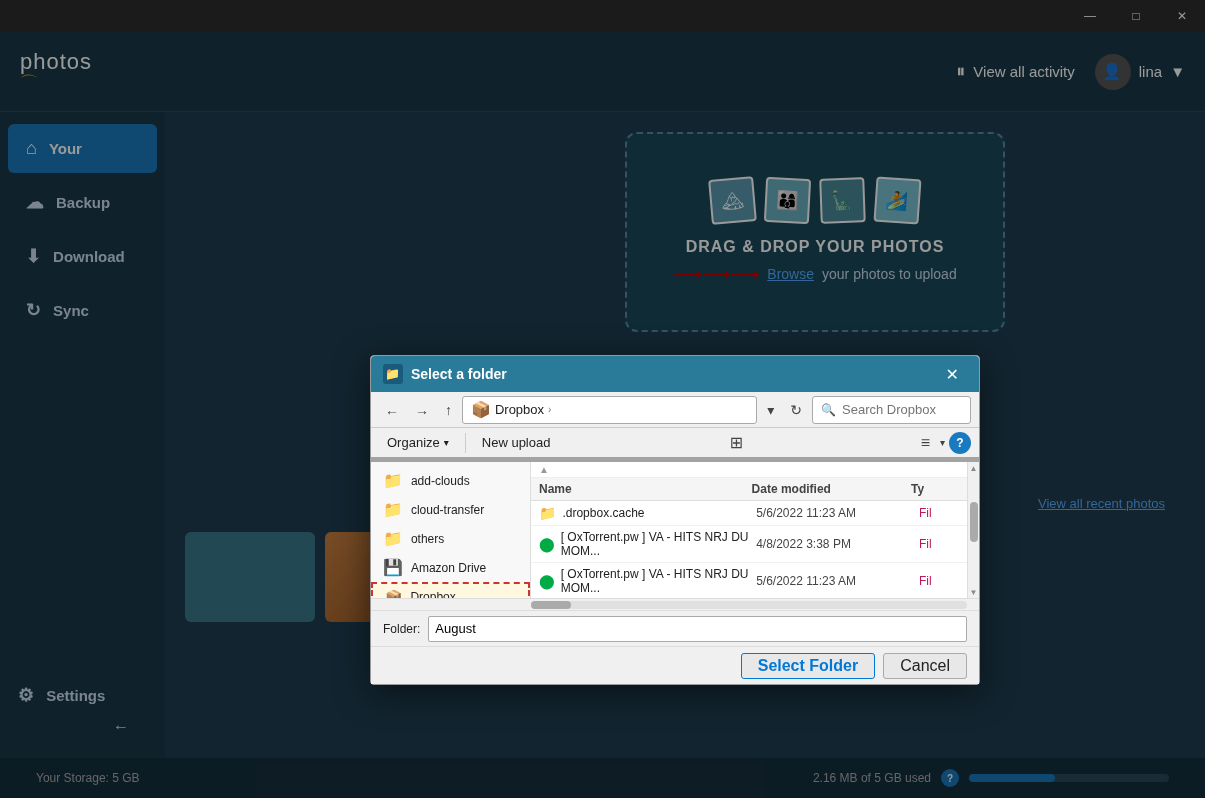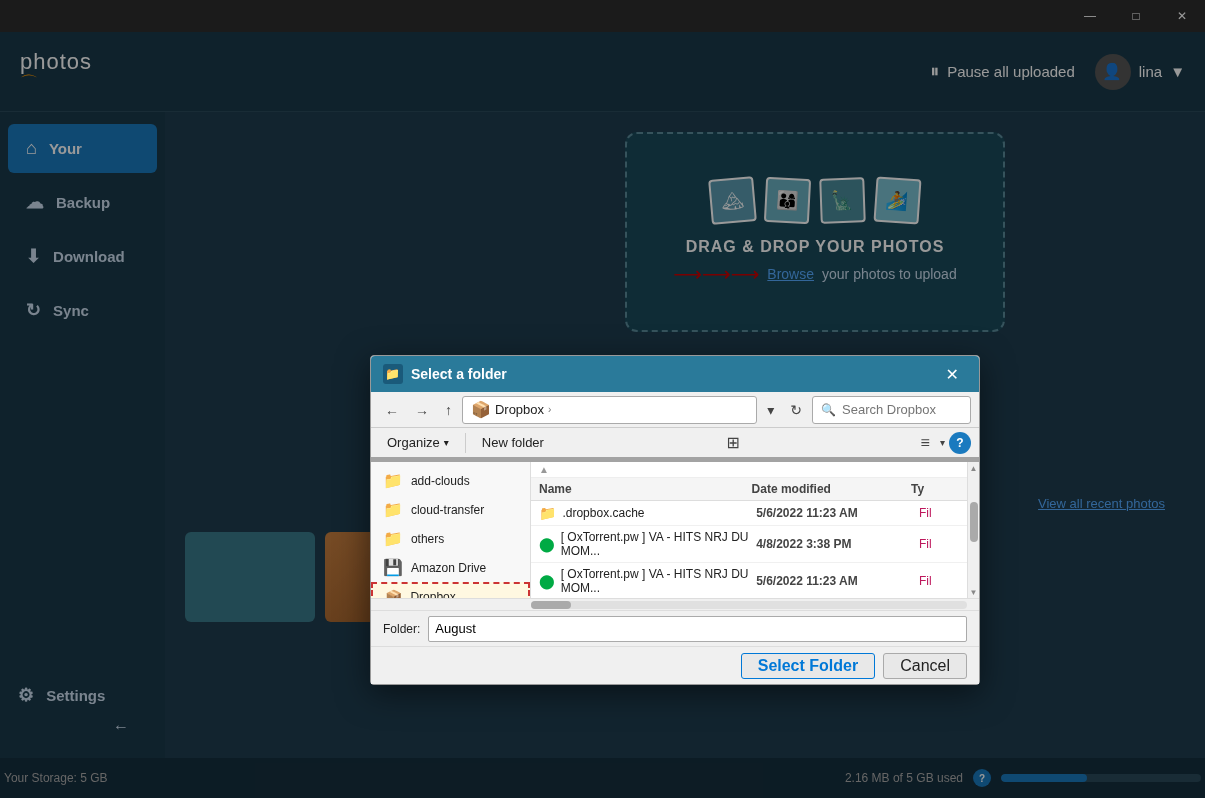--- a/index.html
+++ b/index.html
@@ -103,21 +103,21 @@
       display: flex; flex-direction: column; align-items: center; justify-content: center;
       background: #1a4a5a;
     }
     .stat-circle.highlight { background: #1a7abf; border-color: #5aabdf; }
     .stat-value { font-size: 16px; font-weight: 700; }
     .stat-label { font-size: 9px; color: #aaa; }
 
     
     .bottom-bar {
       position: absolute; bottom: 0; left: 0; right: 0; height: 40px;
-      background: #152f3e; display: flex; align-items: center; padding: 0 4px;
+      background: #152f3e; display: flex; align-items: center; padding: 0 36px;
       font-size: 12px; color: #aaa;
     }
     .storage-info { display: flex; align-items: center; gap: 6px; }
     .storage-right { margin-left: auto; display: flex; align-items: center; gap: 10px; }
     .progress-bar { width: 200px; height: 8px; background: #2a4a5a; border-radius: 4px; overflow: hidden; }
     .progress-fill { height: 100%; background: #1a7abf; border-radius: 4px; width: 43%; }
 
     
     .dialog-overlay {
       position: absolute; top: 0; left: 0; right: 0; bottom: 0;
@@ -202,21 +202,21 @@
     }
     .col-name { flex: 2; cursor: pointer; }
     .col-date { flex: 1.5; cursor: pointer; }
     .col-type { width: 40px; cursor: pointer; }
     .file-list { flex: 1; overflow-y: auto; }
     .file-item {
       display: flex; align-items: center; padding: 4px 8px; font-size: 12px; color: #222;
       border-bottom: 1px solid #f0f0f0; cursor: pointer;
     }
     .file-name { flex: 2; display: flex; align-items: center; gap: 6px; }
-    .file-date { flex: 1.5; color: #444; font-weight: bold; }
+    .file-date { flex: 1.5; color: #444; }
     .file-type { width: 40px; color: #be185d; }
     .file-icon { font-size: 14px; }
     .folder-icon-color { color: #dcb000; }
 
     
     .folder-row {
       height: 36px; background: #f0f0f0; display: flex; align-items: center;
       padding: 0 12px; gap: 8px; border-top: 1px solid #ddd;
     }
     .folder-label { font-size: 12px; color: #222; white-space: nowrap; }
@@ -256,21 +256,21 @@
 </div>
 
 <div class="header">
   <div class="logo">
     <span class="logo-text">photos</span>
     <span class="logo-arrow">⌒</span>
   </div>
   <div class="header-right">
     <button class="pause-btn">
       <span class="pause-icon">⏸</span>
-      <span>Pause all uploaded</span>
+      <span>View all activity</span>
     </button>
     <button class="user-btn">
       <div class="avatar">👤</div>
       <span>lina</span>
       <span>▼</span>
     </button>
   </div>
 </div>
 
 <div class="sidebar">
@@ -374,21 +374,21 @@
     </div>
   </div>
 
   <div class="toolbar">
     <button class="toolbar-btn">
       <span>Organize</span>
       <span class="toolbar-chevron">▾</span>
     </button>
     <div class="toolbar-sep"></div>
     <button class="toolbar-btn">
-      <span>New folder</span>
+      <span>New upload</span>
     </button>
     <button class="view-btn">⊞</button>
     <button class="view-btn">≡</button>
     <span style="font-size:10px;color:#444;">▾</span>
     <button class="help-btn">?</button>
   </div>
 
   <div class="dialog-content">
 
     <div class="left-pane">

